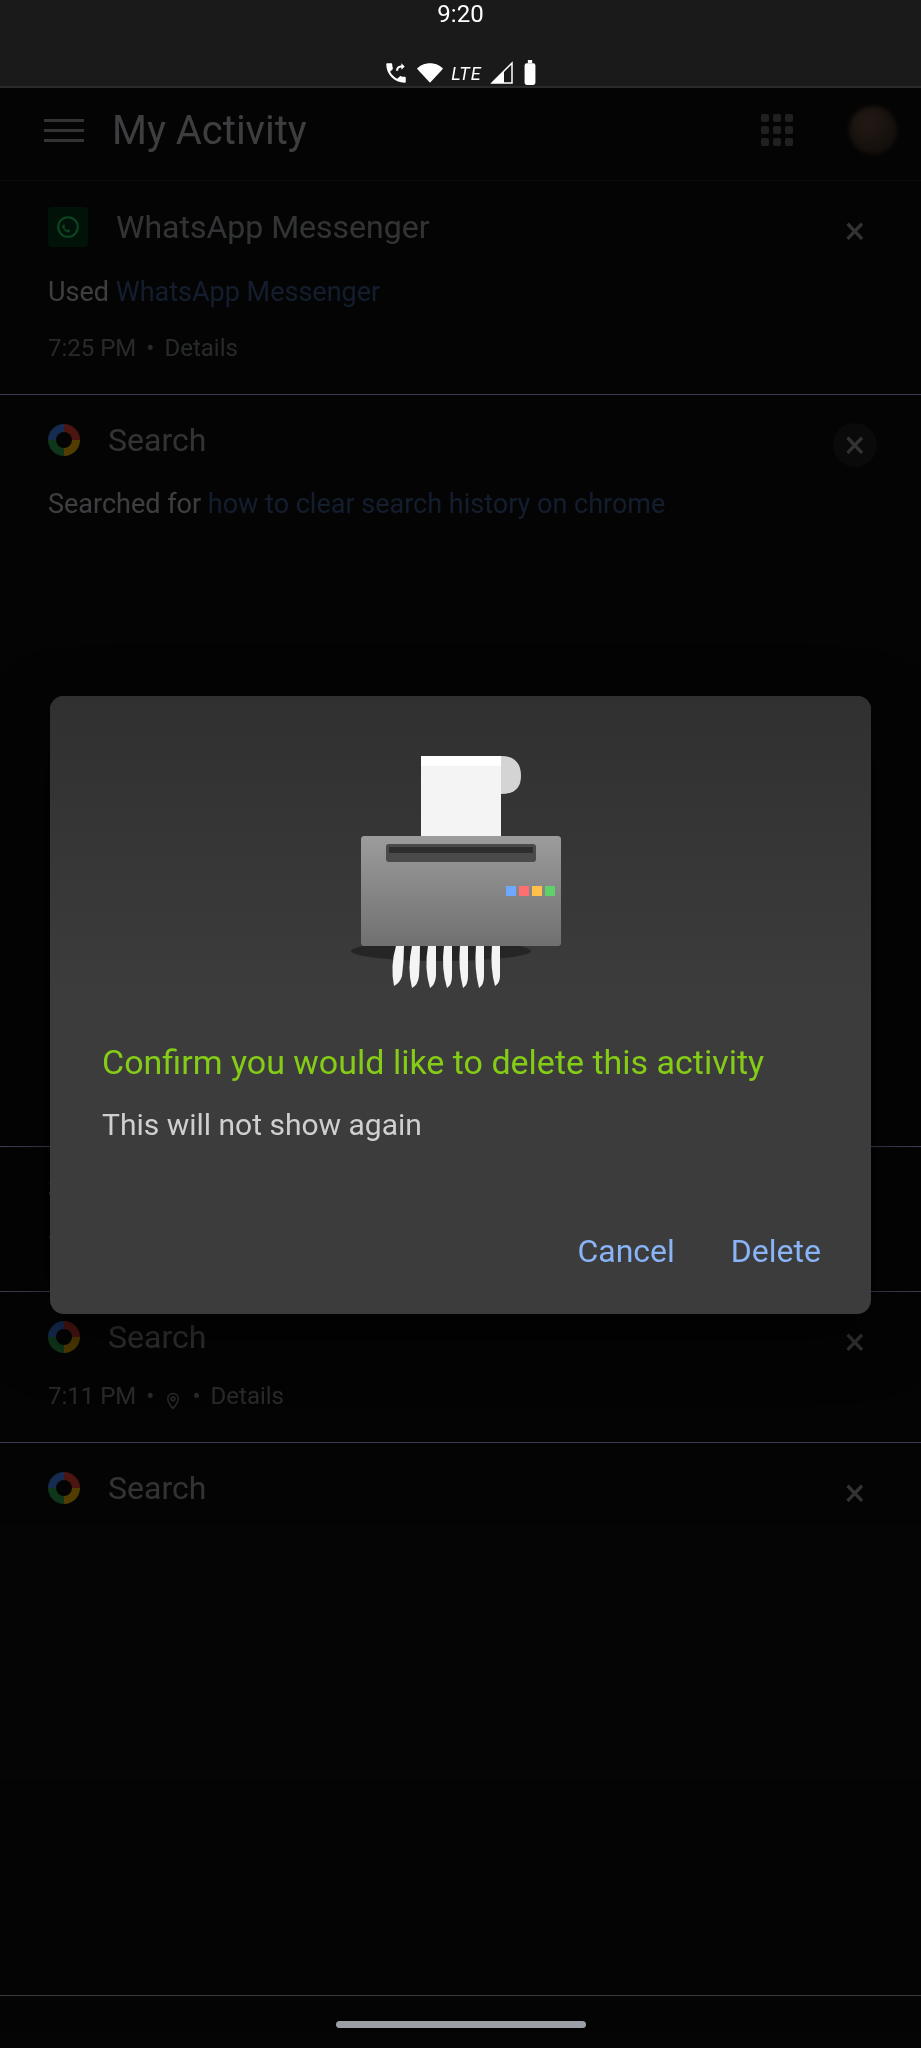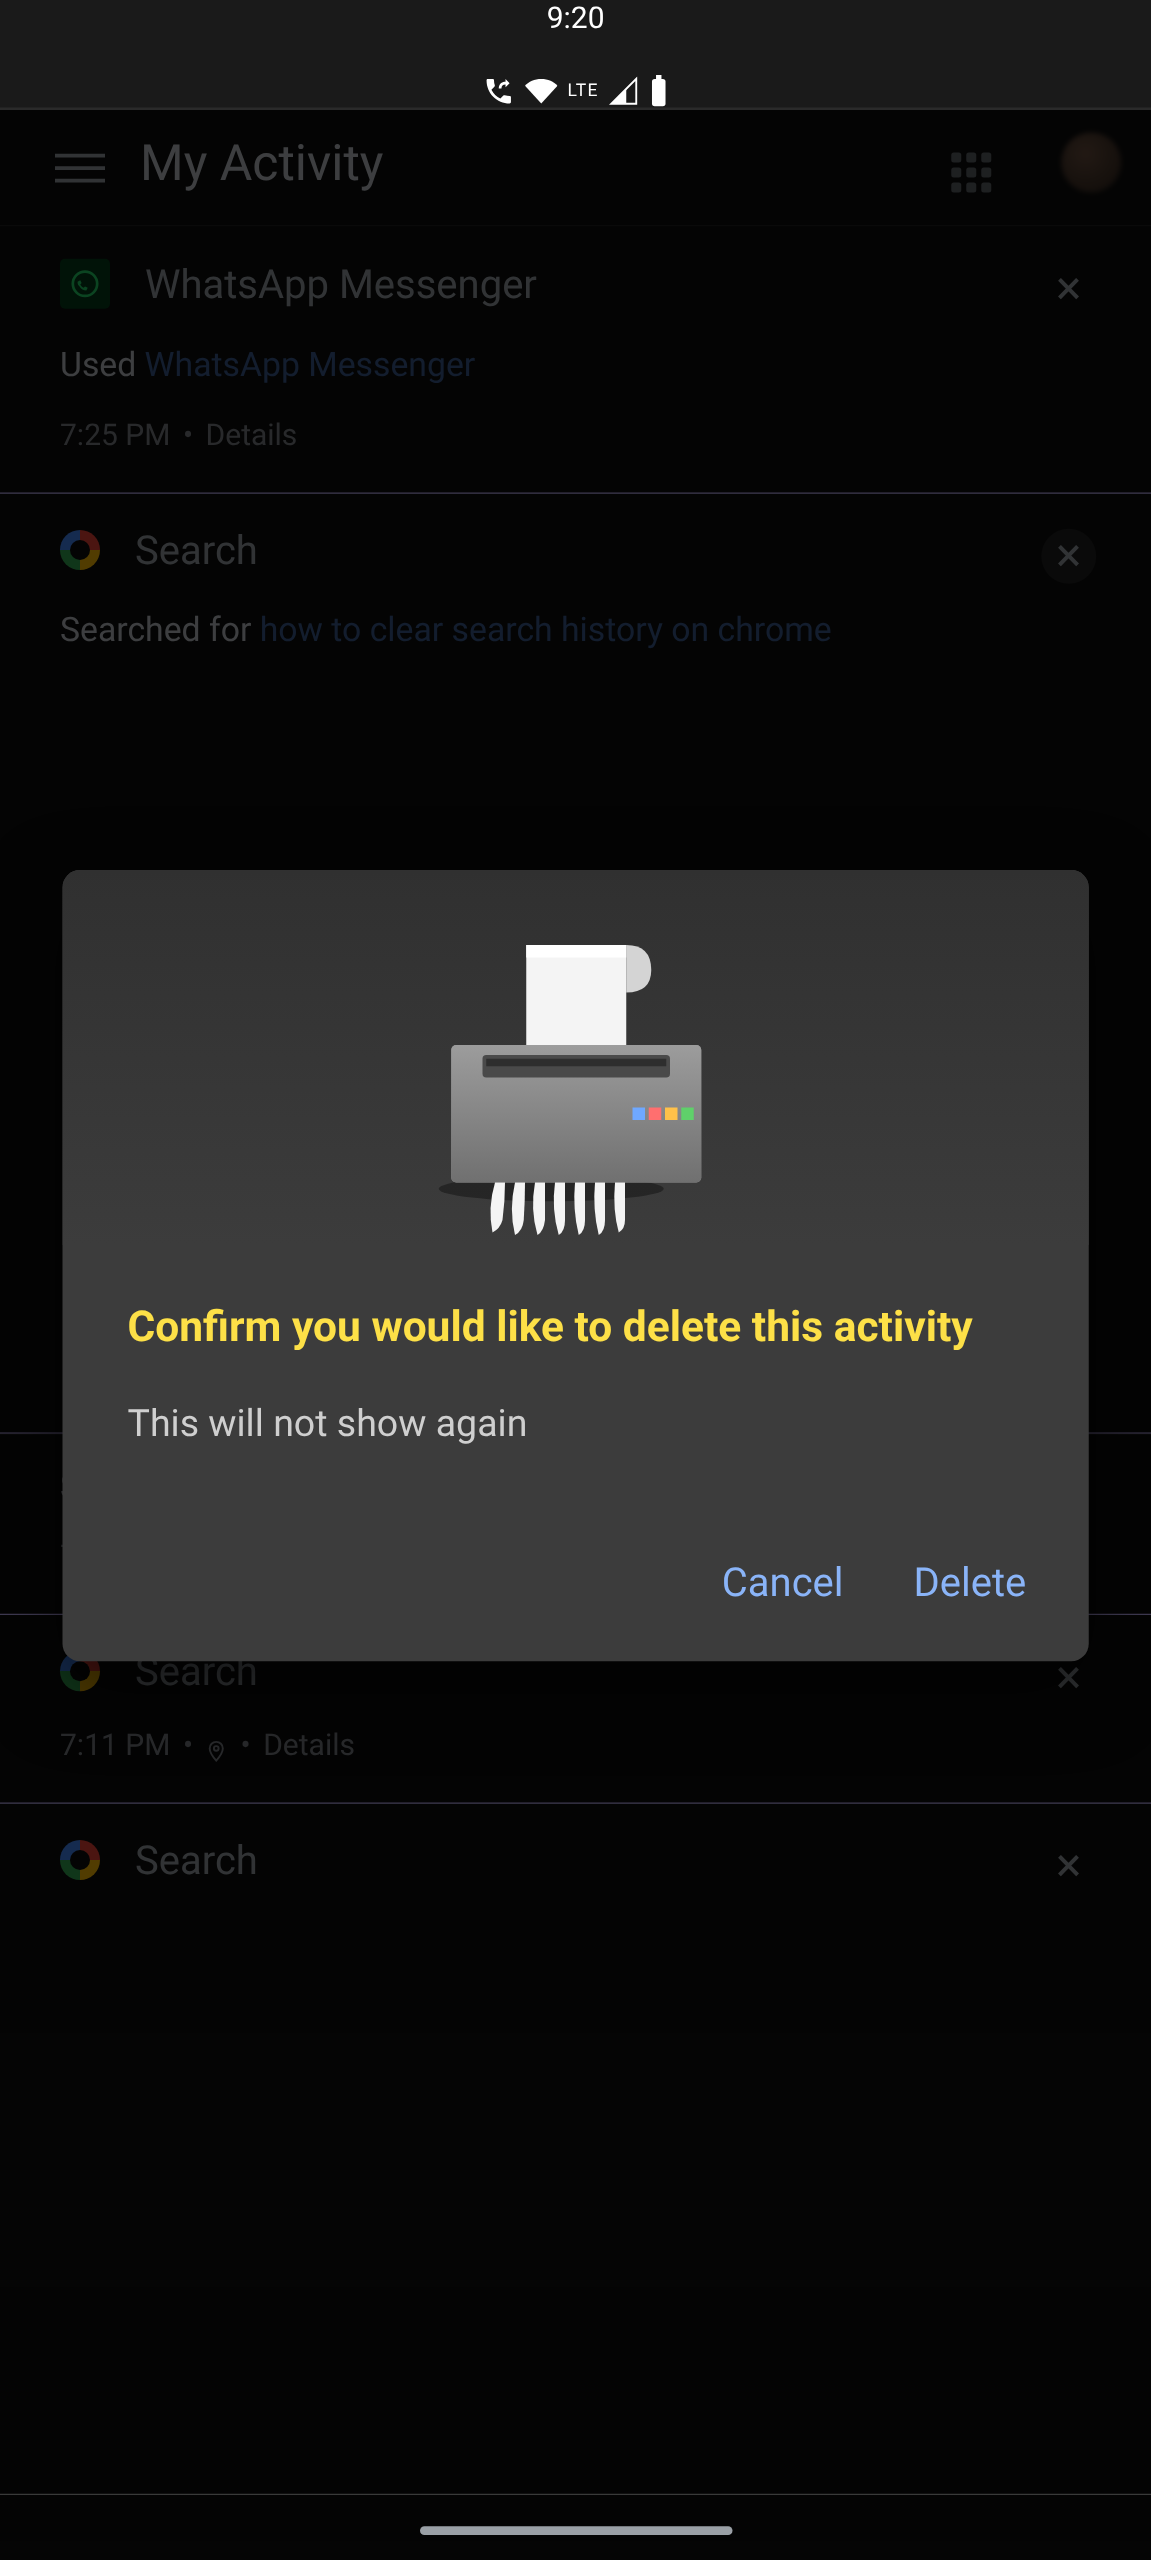--- a/index.html
+++ b/index.html
@@ -23,34 +23,34 @@
     font-size: 24px;
     color: #fff;
     border-bottom: 2px solid #2a2a2a;
     flex-direction: column;
   }
   .status-right {
     display: flex;
     align-items: center;
     gap: 8px;
   }
-  .status-right .lte { font-size: 14px; letter-spacing: 1px; }
+  .status-right .lte { font-size: 18px; letter-spacing: 1px; font-style: italic; }
   .status-right svg { display: block; }
   
   .page {
     position: absolute;
     top: 88px;
     left: 0;
     right: 0;
     bottom: 0;
     background: #0e0e0e;
   }
   .app-bar {
     display: flex;
-    align-items: flex-end;
+    align-items: center;
     padding: 18px 24px 26px 44px;
     gap: 28px;
     border-bottom: 1px solid #1f1f1f;
   }
   .hamburger {
     width: 40px; height: 40px;
     display: flex; flex-direction: column; justify-content: center; gap: 7px;
   }
   .hamburger span { height: 3px; background: #9aa0a6; }
   .app-title { font-size: 40px; color: #bdc1c6; flex: 1; }
@@ -112,21 +112,21 @@
     overflow: hidden;
     box-shadow: 0 20px 60px rgba(0,0,0,0.6);
   }
   .dialog-illust {
     height: 300px;
     background: linear-gradient(#303030, #3c3c3c);
     display: flex; align-items: flex-end; justify-content: center;
     padding-bottom: 0;
   }
   .dialog-body { padding: 46px 52px 10px; }
-  .dialog-title { font-size: 34px; color: #fde047; margin-bottom: 40px; font-weight: 700; }
+  .dialog-title { font-size: 34px; color: #84cc16; margin-bottom: 25px; font-weight: 400; }
   .dialog-sub { font-size: 30px; color: #cfcfcf; margin-bottom: 70px; }
   .dialog-actions {
     display: flex; justify-content: flex-end; gap: 56px;
     padding: 10px 50px 44px;
     font-size: 32px;
   }
   .dialog-actions button {
     background: none; border: none; color: #8ab4f8; font-size: 32px; cursor: pointer;
     font-family: inherit;
   }

